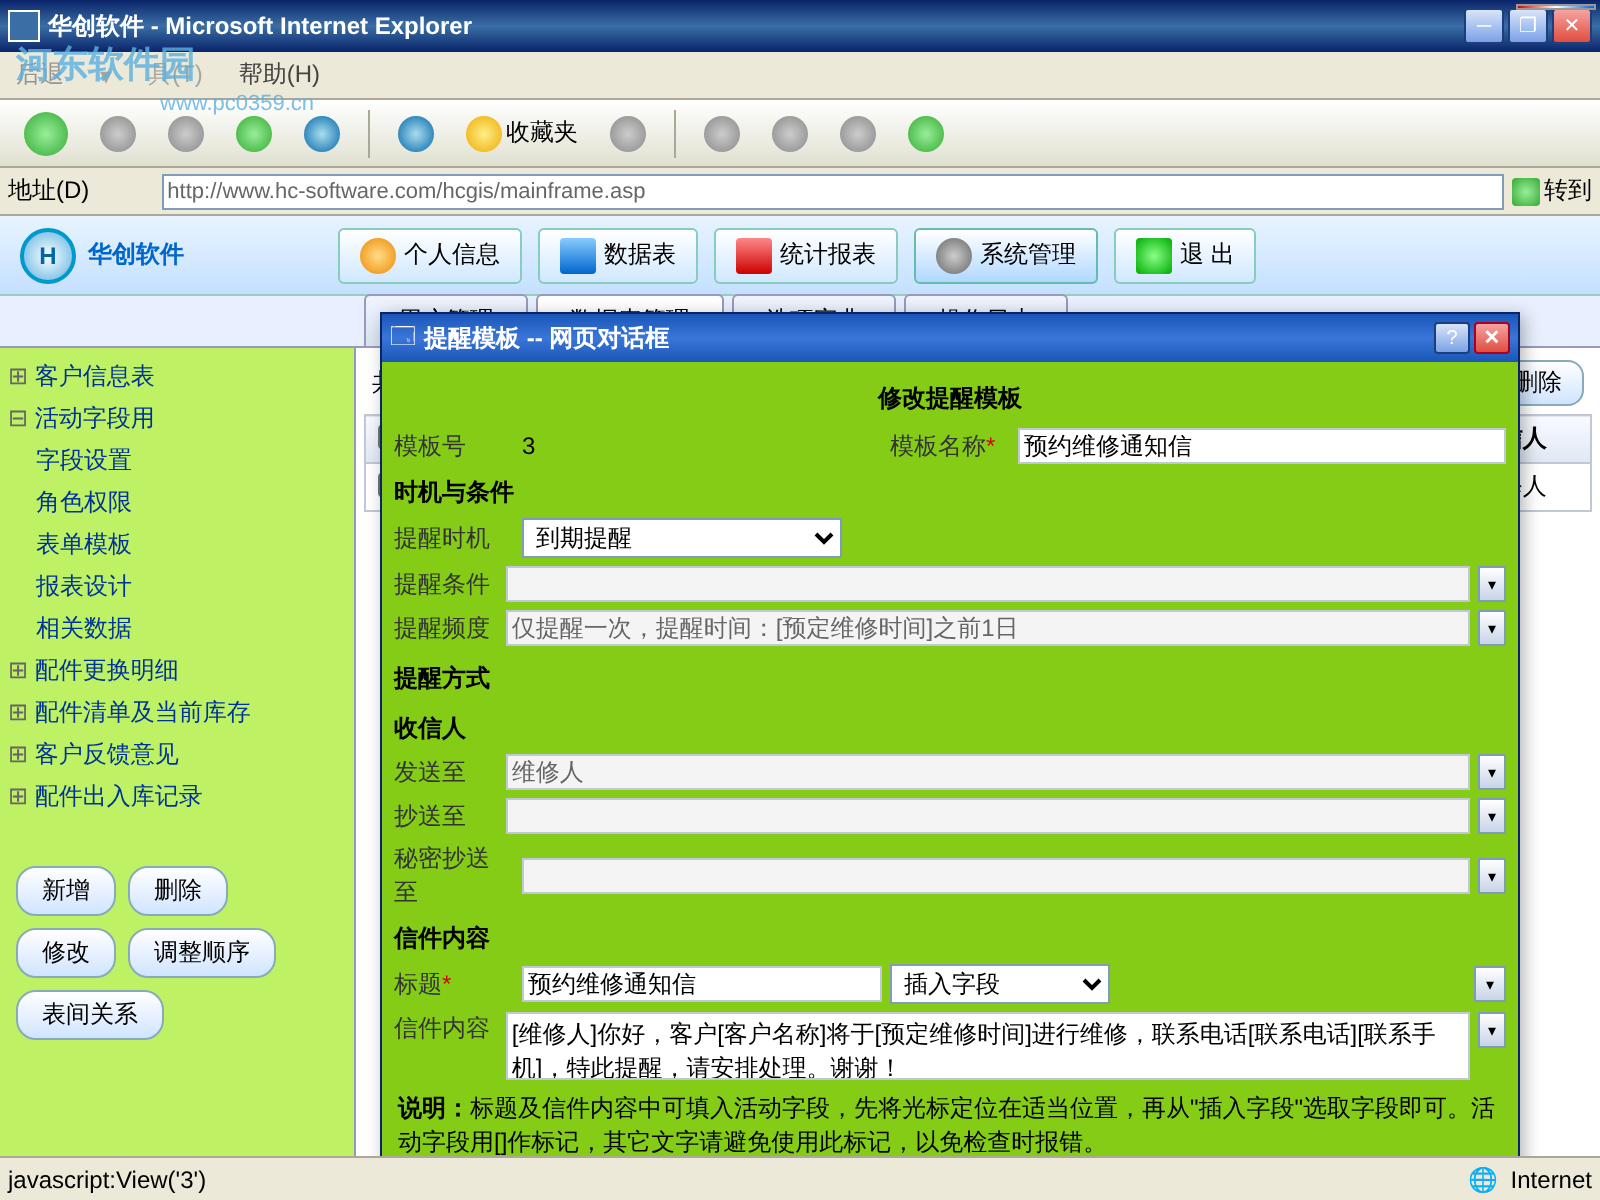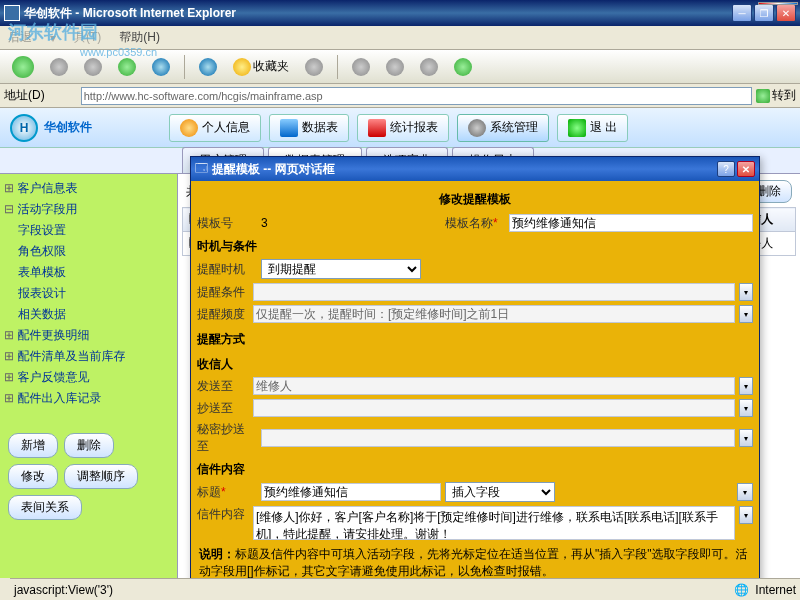--- a/index.html
+++ b/index.html
@@ -45,37 +45,37 @@
 .pbtn { padding: 2px 10px; background: linear-gradient(#fff,#d0e4ff); border: 1px solid #8ab; border-radius: 8px; }
 table.grid { width: 100%; border-collapse: collapse; margin-top: 2px; }
 table.grid th, table.grid td { border: 1px solid #c0c8d8; padding: 3px 6px; text-align: left; background: #fff; }
 table.grid th { background: linear-gradient(#f8faff,#e0e8f4); }
 table.grid td.link { color: #0033cc; text-decoration: underline; }
 .dialog-mask { position: absolute; left: 190px; top: 48px; width: 570px; background: #fff; border: 1px solid #0a246a; box-shadow: 2px 2px 8px rgba(0,0,0,0.3); z-index: 50; }
 .dialog-title { height: 24px; background: linear-gradient(#1a56b8,#3a76d8,#1a56b8); display: flex; align-items: center; padding: 0 4px; color: #fff; }
 .dialog-title-text { flex: 1; font-weight: bold; }
 .dialog-close { width: 18px; height: 16px; background: linear-gradient(#f5a3a0,#e14d3f); border: 1px solid #a02; color: #fff; display: flex; align-items: center; justify-content: center; font-size: 10px; font-weight: bold; border-radius: 2px; }
 .dialog-help { width: 18px; height: 16px; background: linear-gradient(#d8e4f8,#7ba2e7); border: 1px solid #1d3e7d; color: #fff; display: flex; align-items: center; justify-content: center; font-size: 10px; margin-right: 2px; border-radius: 2px; }
-.dialog-body { padding: 6px; background: #eab308; }
+.dialog-body { padding: 6px; background: #84cc16; }
 .dialog-heading { text-align: center; font-weight: bold; padding: 4px; }
 .form-row { display: flex; align-items: center; padding: 2px 0; gap: 4px; }
 .form-label { width: 60px; color: #333; }
 .form-label.req::after { content: "*"; color: #d00; }
 .form-val { flex: 1; }
 .form-input { width: 100%; border: 1px solid #c0c8d8; height: 18px; padding: 0 2px; background: #f4f4f4; color: #666; }
 .form-input.white { background: #fff; color: #000; }
 .form-select { border: 1px solid #7f9db9; height: 20px; background: #fff; padding: 0 2px; }
 .section-label { font-weight: bold; padding: 4px 0 2px; }
 .chk-group { display: flex; gap: 14px; align-items: center; }
 .chk { display: flex; align-items: center; gap: 2px; }
 .dd-btn { width: 16px; height: 18px; background: linear-gradient(#fff,#c8d4e8); border: 1px solid #7f9db9; display: flex; align-items: center; justify-content: center; font-size: 8px; }
 .form-textarea { width: 100%; height: 34px; border: 1px solid #c0c8d8; background: #fff; padding: 2px; resize: none; font-family: inherit; font-size: 12px; }
 .dialog-footer { display: flex; justify-content: center; gap: 12px; padding: 6px; border-top: 1px solid #ddd; }
 .note { padding: 4px 2px; line-height: 1.4; }
-.statusbar { height: 22px; background: #ece9d8; border-top: 1px solid #aca899; display: flex; align-items: center; padding: 0 4px; gap: 6px; font-size: 11px; position: fixed; bottom: 0; left: 10px; right: 0; }
+.statusbar { height: 22px; background: #ece9d8; border-top: 1px solid #aca899; display: flex; align-items: center; padding: 0 4px; gap: 6px; font-size: 11px; position: fixed; bottom: 0; left: 0; right: 0; }
 .statusbar .sep { flex: 1; }
 .flag-strip { height: 3px; background: linear-gradient(90deg,#d00,#fff,#06c); border: 1px solid #999; }
 </style>
 </head>
 <body>
 
 <div class="titlebar">
   <div class="titlebar-icon"></div>
   <div class="titlebar-text">华创软件 - Microsoft Internet Explorer</div>
   <div class="win-btns">

